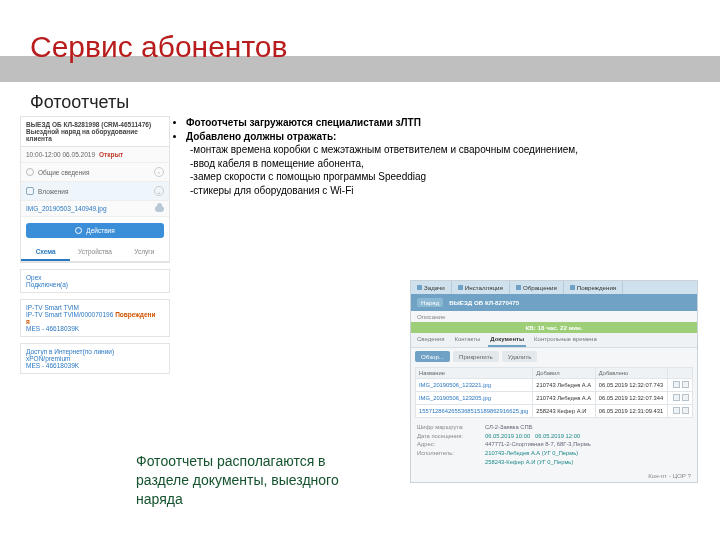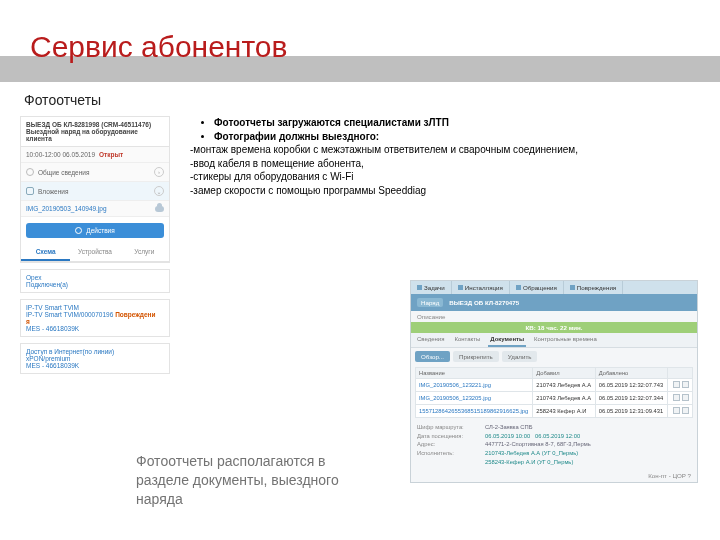--- a/index.html
+++ b/index.html
@@ -1,23 +1,23 @@
 <!DOCTYPE html>
 <html><head>
 <meta charset="utf-8">
 <style>
   *{box-sizing:border-box;margin:0;padding:0;font-family:Arial,Helvetica,sans-serif}
   body{width:720px;height:540px;background:#fff;position:relative;overflow:hidden}
 
   .title-bar{position:absolute;left:0;top:56px;width:720px;height:26px;background:#bfbfbf}
   .page-title{position:absolute;left:30px;top:30px;font-size:30px;color:#b91c1c;font-weight:400}
-  .sub-title{position:absolute;left:24px;top:92px;font-size:14px;color:#222}
+  .sub-title{position:absolute;left:30px;top:92px;font-size:18px;color:#222}
 
   .content{position:absolute;left:186px;top:116px;width:508px;font-size:10px;color:#000;line-height:1.35}
-  .content ul{list-style:disc;margin-left:28px}
+  .content ul{list-style:disc;}
   .content .b{font-weight:700}
   .content .plain{margin-left:4px}
 
   
   .mobile{position:absolute;left:20px;top:116px;width:150px;font-size:6.5px;color:#666}
   .mobile .hdr{padding:4px 5px;color:#444;font-weight:700;border-bottom:1px solid #e3e3e3}
   .mobile .red{color:#c0392b;font-weight:700}
   .mobile .row{display:flex;align-items:center;gap:4px;padding:4px 5px;border-bottom:1px solid #eee;background:#fafafa}
   .mobile .row.sel{background:#eef6fb}
   .mobile .chev{margin-left:auto;width:10px;height:10px;border:1px solid #ccc;border-radius:50%;display:flex;align-items:center;justify-content:center;color:#aaa;font-size:6px}
@@ -27,21 +27,21 @@
   .mobile .tabs3{display:flex;background:#fff;border-bottom:1px solid #e3e3e3}
   .mobile .tabs3 span{flex:1;text-align:center;padding:4px 0;color:#888}
   .mobile .tabs3 .on{color:#2a78c2;border-bottom:2px solid #2a78c2;font-weight:700}
   .mobile .section{padding:4px 5px}
   .mobile .multi{color:#2a78c2}
   .mobile .warn{color:#d35400;font-weight:700}
   .mobile .upbtn{margin:6px 5px;display:flex;align-items:center;justify-content:center;gap:4px;padding:4px;background:#3b8ed8;color:#fff;border-radius:3px}
   .mobile .dot{width:7px;height:7px;border:1px solid #fff;border-radius:50%}
   .mobile .box{border:1px solid #e3e3e3;margin-bottom:6px;background:#fff}
 
-  .note{position:absolute;left:136px;top:452px;width:230px;font-size:14px;color:#737373;line-height:1.35}
+  .note{position:absolute;left:136px;top:452px;width:230px;font-size:14px;color:#14532d;line-height:1.35}
 
   
   .crm{position:absolute;left:410px;top:280px;width:288px;border:1px solid #c9d2d8;background:#f4f6f8;font-size:6.2px;color:#333}
   .crm .topbar{display:flex;background:#cfe1ec}
   .crm .topbar span{padding:3px 6px;border-right:1px solid #b8ccd8;display:flex;align-items:center;gap:2px}
   .crm .topbar .sq{width:5px;height:5px;background:#6fa2c4}
   .crm .order{background:#6fa2c4;color:#fff;padding:4px 6px;font-weight:700;display:flex;align-items:center;gap:6px}
   .crm .order .lbl{background:#8ab8d3;padding:1px 4px;border-radius:2px;font-weight:400}
   .crm .kb{background:#9ecf78;color:#fff;text-align:center;padding:2px 0;font-weight:700}
   .crm .innertabs{display:flex;background:#eef2f5;padding:0 4px;gap:6px;border-bottom:1px solid #d6dde2;font-size:6px}
@@ -63,26 +63,26 @@
 </head>
 <body>
 
 <div class="title-bar"></div>
 <h1 class="page-title">Сервис абонентов</h1>
 <div class="sub-title">Фотоотчеты</div>
 
 <div class="content">
   <ul>
     <li class="b">Фотоотчеты загружаются специалистами зЛТП</li>
-    <li class="b">Фотографии должны выездного:</li>
+    <li class="b">Добавлено должны отражать:</li>
   </ul>
   <div class="plain">-монтаж времена коробки с межэтажным ответвителем и сварочным соединением,</div>
   <div class="plain">-ввод кабеля в помещение абонента,</div>
+  <div class="plain">-замер скорости с помощью программы Speeddiag</div>
   <div class="plain">-стикеры для оборудования с Wi-Fi</div>
-  <div class="plain">-замер скорости с помощью программы Speeddiag</div>
 </div>
 
 <div class="mobile">
   <div class="box">
     <div class="hdr">ВЫЕЗД ОБ КЛ-8281998 (CRM-46511476) Выездной наряд на оборудование клиента</div>
     <div class="row">
       <span>10:00-12:00 06.05.2019</span>
       <span class="red">Открыт</span>
     </div>
     <div class="row">

